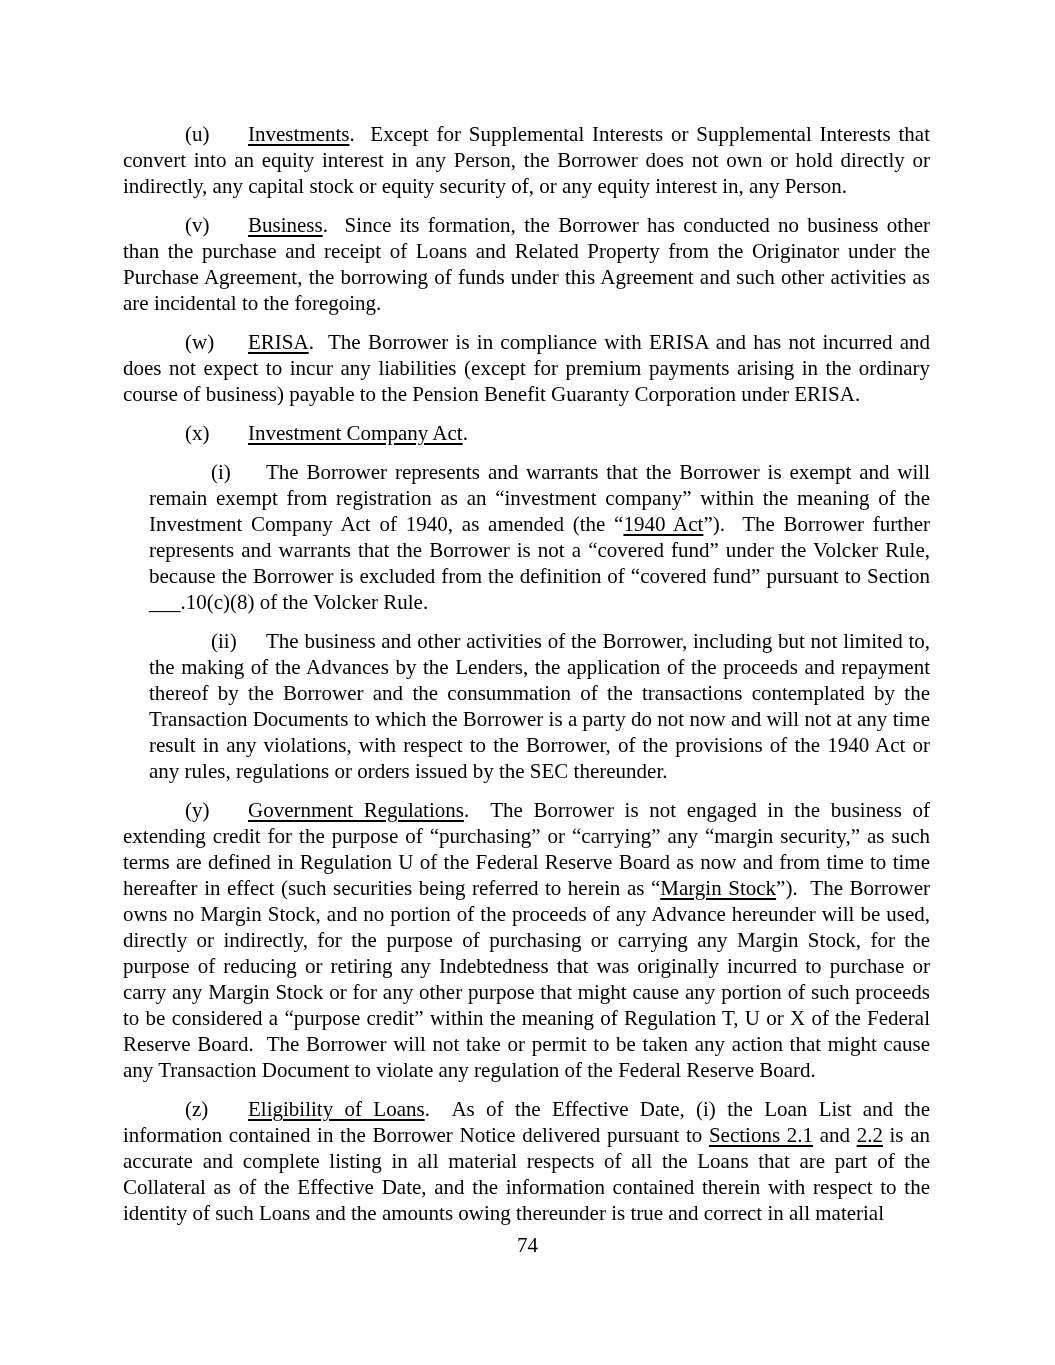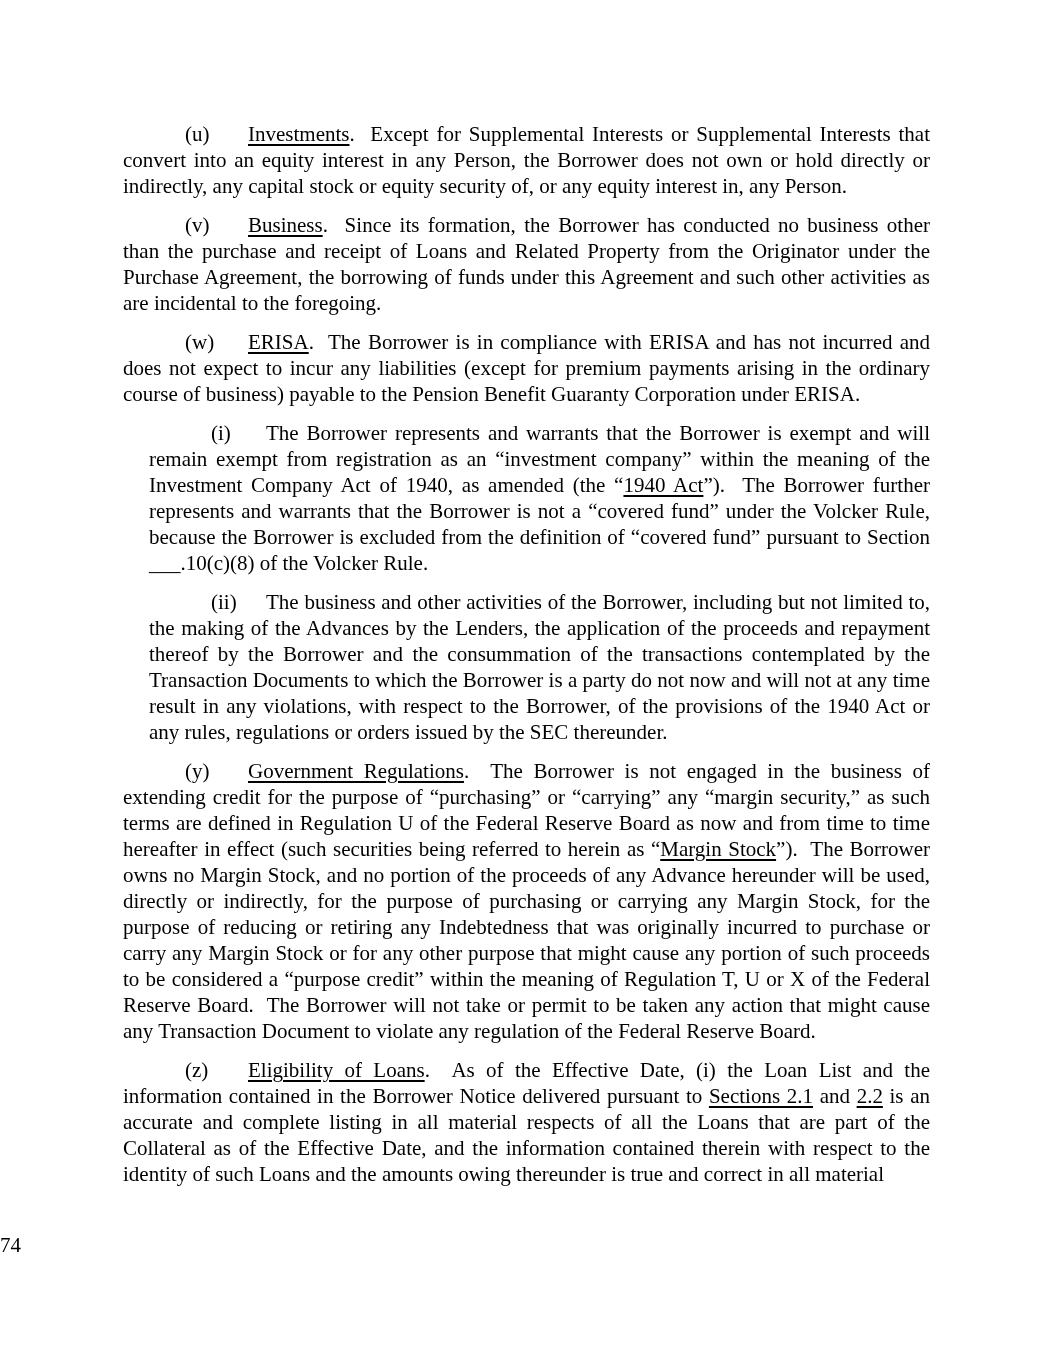--- a/index.html
+++ b/index.html
@@ -41,33 +41,34 @@
   .lab1 { width: 55px; }
   .useg {
     text-decoration: underline;
     text-underline-offset: 3px;
   }
   .page-number {
     position: absolute;
     left: 0;
     top: 1232px;
     width: 1055px;
-    text-align: left;
+    text-align: center;
     font-family: "Liberation Serif", "DejaVu Serif", serif;
     font-size: 21px;
     color: #000000;
   }
 </style>
 </head>
 <body>
 
 <div class="page">
   <div class="content">
       <p class="para level0"><span class="label lab0">(u)</span><span class="useg">Investments</span><span class="seg">.&nbsp; Except for Supplemental Interests or Supplemental Interests that convert into an equity interest in any Person, the Borrower does not own or hold directly or indirectly, any capital stock or equity security of, or any equity interest in, any Person.</span></p>
       <p class="para level0"><span class="label lab0">(v)</span><span class="useg">Business</span><span class="seg">.&nbsp; Since its formation, the Borrower has conducted no business other than the purchase and receipt of Loans and Related Property from the Originator under the Purchase Agreement, the borrowing of funds under this Agreement and such other activities as are incidental to the foregoing.</span></p>
       <p class="para level0"><span class="label lab0">(w)</span><span class="useg">ERISA</span><span class="seg">.&nbsp; The Borrower is in compliance with ERISA and has not incurred and does not expect to incur any liabilities (except for premium payments arising in the ordinary course of business) payable to the Pension Benefit Guaranty Corporation under ERISA.</span></p>
+      <p class="para level0"><span class="label lab0">(x)</span><span class="useg">Investment Company Act</span><span class="seg">.</span></p>
       <p class="para level1"><span class="label lab1">(i)</span><span class="seg">The Borrower represents and warrants that the Borrower is exempt and will remain exempt from registration as an “investment company” within the meaning of the Investment Company Act of 1940, as amended (the “</span><span class="useg">1940 Act</span><span class="seg">”).&nbsp; The Borrower further represents and warrants that the Borrower is not a “covered fund” under the Volcker Rule, because the Borrower is excluded from the definition of “covered fund” pursuant to Section ___.10(c)(8) of the Volcker Rule.</span></p>
       <p class="para level1"><span class="label lab1">(ii)</span><span class="seg">The business and other activities of the Borrower, including but not limited to, the making of the Advances by the Lenders, the application of the proceeds and repayment thereof by the Borrower and the consummation of the transactions contemplated by the Transaction Documents to which the Borrower is a party do not now and will not at any time result in any violations, with respect to the Borrower, of the provisions of the 1940 Act or any rules, regulations or orders issued by the SEC thereunder.</span></p>
       <p class="para level0"><span class="label lab0">(y)</span><span class="useg">Government Regulations</span><span class="seg">.&nbsp; The Borrower is not engaged in the business of extending credit for the purpose of “purchasing” or “carrying” any “margin security,” as such terms are defined in Regulation U of the Federal Reserve Board as now and from time to time hereafter in effect (such securities being referred to herein as “</span><span class="useg">Margin Stock</span><span class="seg">”).&nbsp; The Borrower owns no Margin Stock, and no portion of the proceeds of any Advance hereunder will be used, directly or indirectly, for the purpose of purchasing or carrying any Margin Stock, for the purpose of reducing or retiring any Indebtedness that was originally incurred to purchase or carry any Margin Stock or for any other purpose that might cause any portion of such proceeds to be considered a “purpose credit” within the meaning of Regulation T, U or X of the Federal Reserve Board.&nbsp; The Borrower will not take or permit to be taken any action that might cause any Transaction Document to violate any regulation of the Federal Reserve Board.</span></p>
       <p class="para level0"><span class="label lab0">(z)</span><span class="useg">Eligibility of Loans</span><span class="seg">.&nbsp; As of the Effective Date, (i) the Loan List and the information contained in the Borrower Notice delivered pursuant to </span><span class="useg">Sections 2.1</span><span class="seg"> and </span><span class="useg">2.2</span><span class="seg"> is an accurate and complete listing in all material respects of all the Loans that are part of the Collateral as of the Effective Date, and the information contained therein with respect to the identity of such Loans and the amounts owing thereunder is true and correct in all material</span></p>
     </div>
   <div class="page-number">74</div>
 </div>
 
 </body></html>

